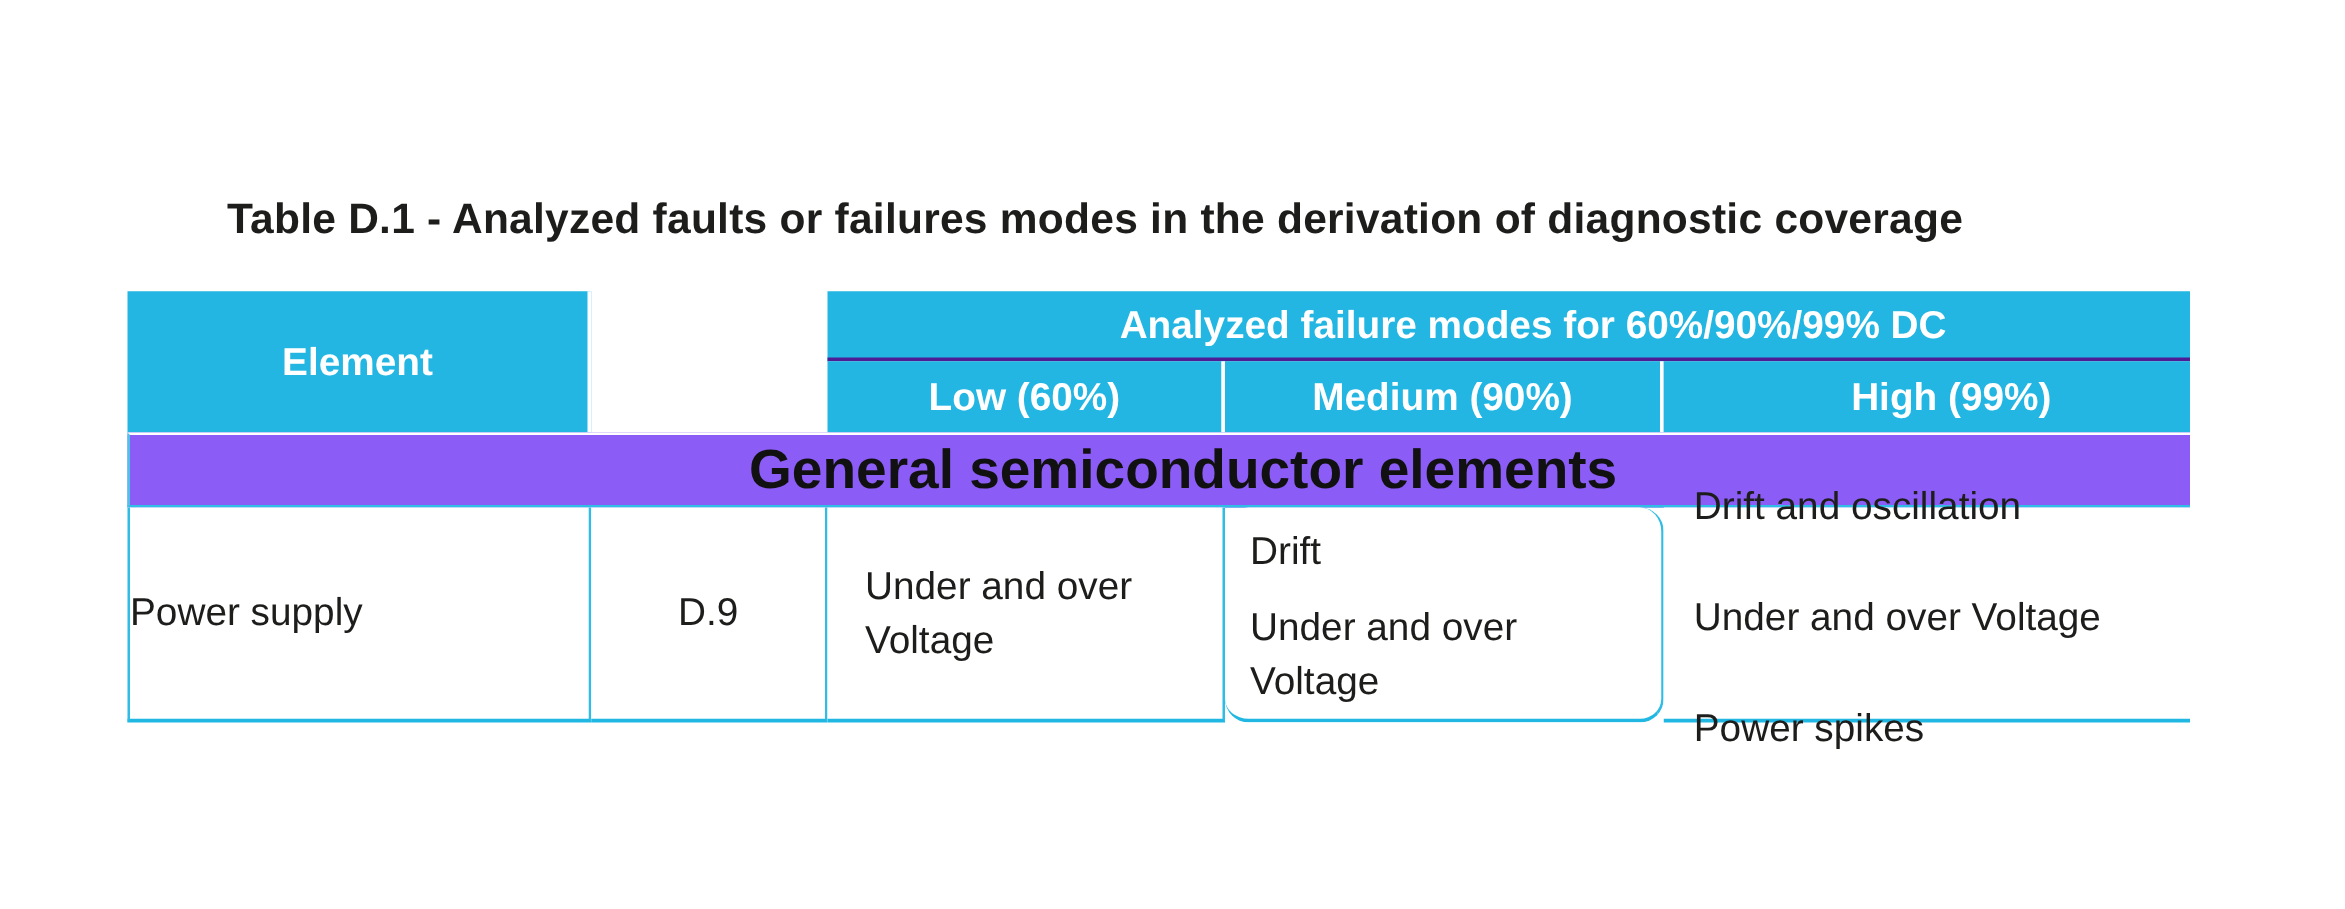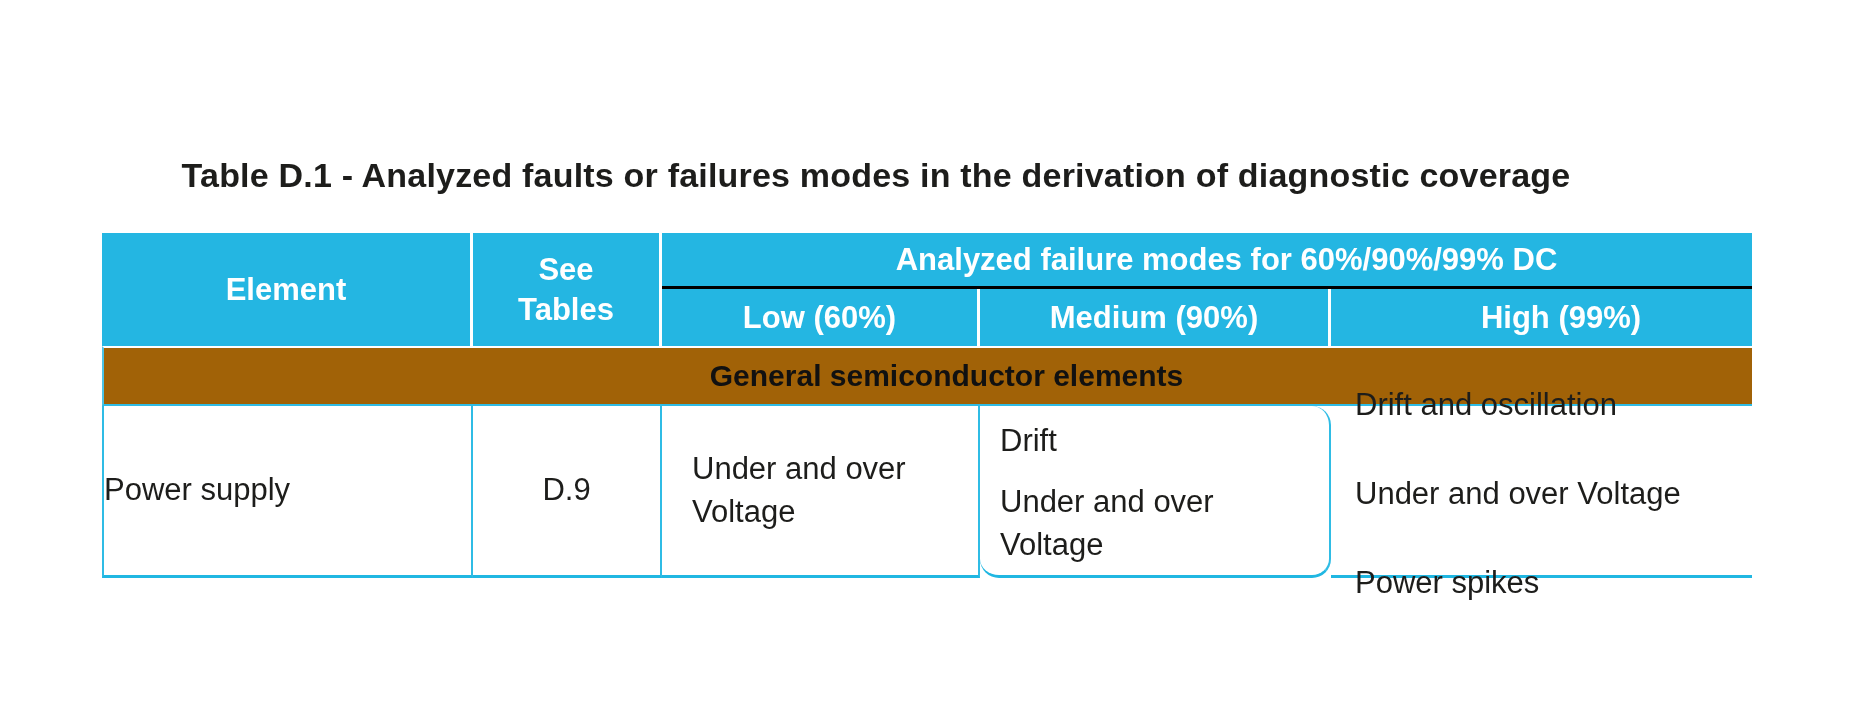--- a/index.html
+++ b/index.html
@@ -39,41 +39,41 @@
     font-weight: 700;
     font-size: 31px;
     display: flex;
     flex-direction: column;
     align-items: center;
     justify-content: center;
     text-align: center;
     line-height: 1.28;
   }
   .hd.w-r { border-right: 3px solid #ffffff; }
-  .hd.w-b { border-bottom: 3px solid #000000; }
+  .hd.w-b { border-bottom: 3px solid #4c1d95; }
   #c-element  { grid-column: 1; grid-row: 1 / 3; }
   #c-see      { grid-column: 2; grid-row: 1 / 3; }
   #c-analyzed { grid-column: 3 / 6; grid-row: 1; }
   #c-low      { grid-column: 3; grid-row: 2; }
   #c-med      { grid-column: 4; grid-row: 2; }
   #c-high     { grid-column: 5; grid-row: 2; }
   
   .section {
     grid-column: 1 / 6;
     grid-row: 3;
-    background: #a16207;
+    background: #8b5cf6;
     border-top: 2px solid #ffffff;
     border-left: 2px solid #4cc3e7;
     border-right: 2px solid #4cc3e7;
     border-bottom: 2px solid #2fbce5;
     display: flex;
     align-items: center;
     justify-content: center;
     font-weight: 700;
-    font-size: 30px;
+    font-size: 44px;
     color: #111111;
   }
   
   .td {
     grid-row: 4;
     background: #ffffff;
     border-right: 2px solid #2fbce5;
     border-bottom: 3px solid #20b7e2;
     font-size: 31px;
     line-height: 1.38;
@@ -94,24 +94,20 @@
 <body>
 
 <div class="canvas">
 
   <div class="title">Table D.1 - Analyzed faults or failures modes in the derivation of diagnostic coverage</div>
 
   <div class="tbl">
 
     <div class="hd w-r" id="c-element">Element</div>
 
-    <div class="hd w-r" id="c-see">
-      <span>See</span>
-      <span>Tables</span>
-    </div>
 
     <div class="hd w-b" id="c-analyzed">Analyzed failure modes for 60%/90%/99% DC</div>
 
     <div class="hd w-r" id="c-low">Low (60%)</div>
 
     <div class="hd w-r" id="c-med">Medium (90%)</div>
 
     <div class="hd" id="c-high">High (99%)</div>
 
     <div class="section">General semiconductor elements</div>

